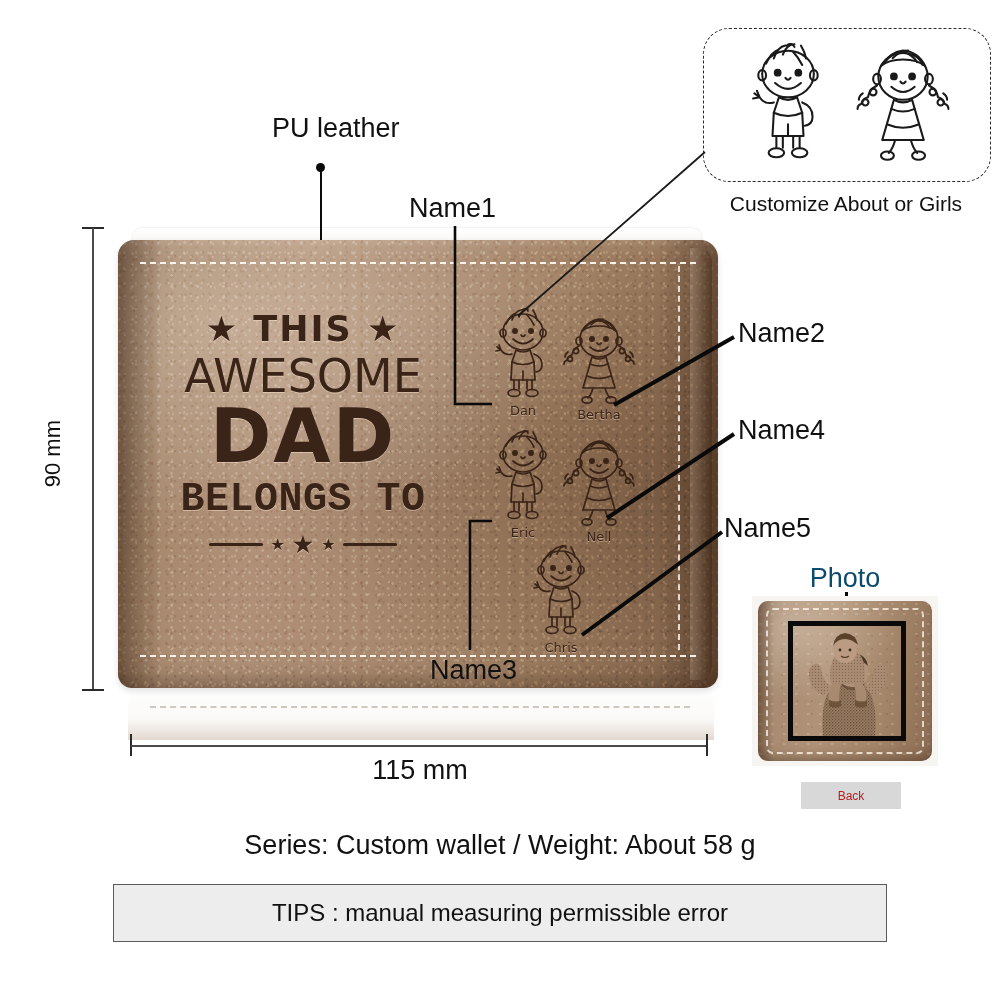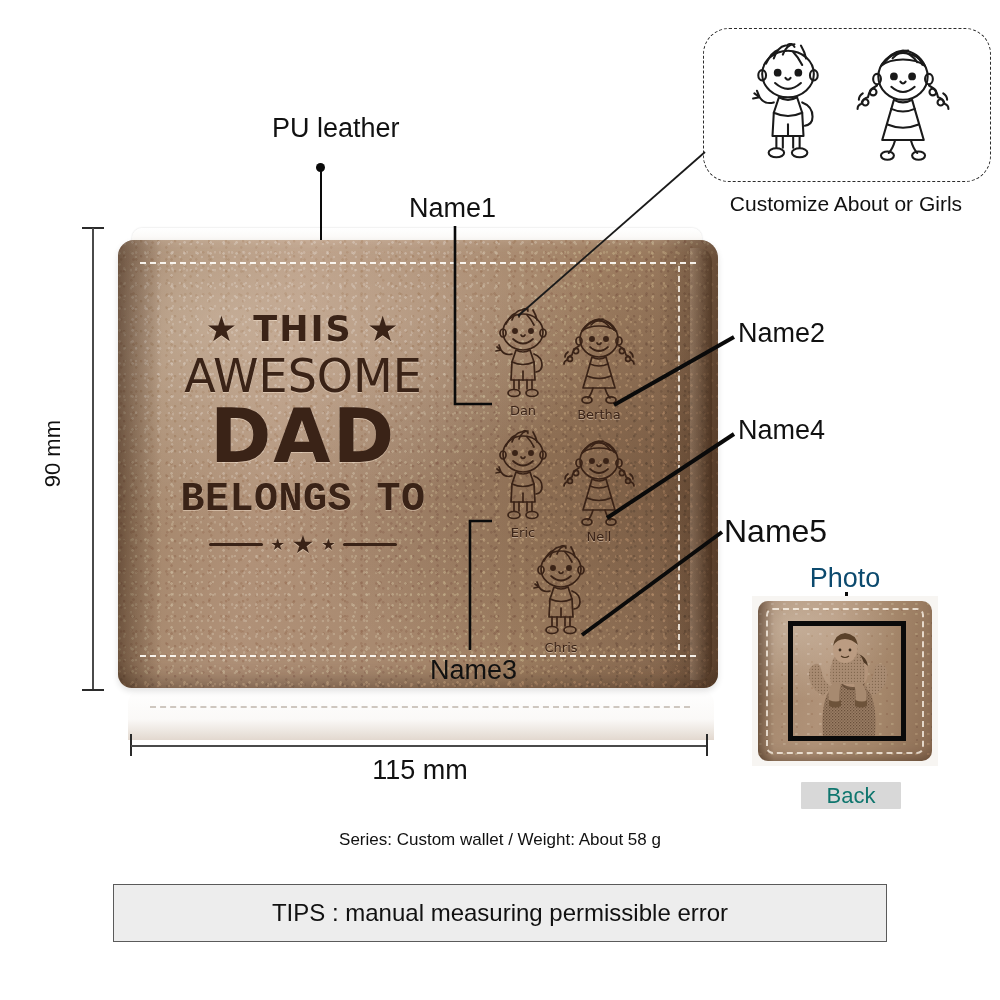--- a/index.html
+++ b/index.html
@@ -103,21 +103,21 @@
      background-size:12px 10px,15px 13px;}
   #back-stitch-o{position:absolute;left:8px;top:7px;right:8px;bottom:7px;
      border:2px dashed rgba(255,248,238,.75);border-radius:7px;}
   #back-fold{position:absolute;left:0;top:0;width:16px;height:160px;
      background:linear-gradient(90deg, rgba(50,28,12,.40), rgba(50,28,12,0));}
   #photo-frame{position:absolute;left:30px;top:20px;width:118px;height:120px;border:5px solid #0a0a0a;box-sizing:border-box;}
   #photo-art{position:absolute;inset:0;overflow:hidden;}
   #photo-label{position:absolute;left:752px;top:563px;width:186px;text-align:center;font-size:27px;color:#0c4a6e;}
   #photo-leader{position:absolute;left:845px;top:592px;width:2.5px;height:26px;background:#0a0a0a;}
   #back-badge{position:absolute;left:801px;top:782px;width:100px;height:27px;border-radius:1px;background:#d8d8d8;
-     display:flex;align-items:center;justify-content:center;font-size:22px;color:#0f766e;}
+     display:flex;align-items:center;justify-content:center;font-size:12px;color:#b91c1c;}
 
   
   #dim-v{position:absolute;left:92px;top:228px;width:0;height:462px;border-left:2px solid #4a4a4a;}
   #dim-v-t{position:absolute;left:82px;top:227px;width:22px;height:0;border-top:2px solid #2b2b2b;}
   #dim-v-b{position:absolute;left:82px;top:689px;width:22px;height:0;border-top:2px solid #2b2b2b;}
   #dim-v-label{position:absolute;left:40px;top:420px;width:80px;text-align:center;font-size:22px;color:#111;
      transform:rotate(180deg);writing-mode:vertical-rl;}
   #dim-h{position:absolute;left:131px;top:745px;width:576px;height:0;border-top:2px solid #4a4a4a;}
   #dim-h-l{position:absolute;left:130px;top:734px;width:0;height:22px;border-left:2px solid #2b2b2b;}
   #dim-h-r{position:absolute;left:706px;top:734px;width:0;height:22px;border-left:2px solid #2b2b2b;}
@@ -125,26 +125,26 @@
 
   
   #pu-label{left:272px;top:113px;font-size:27px;}
   #pu-dot{position:absolute;left:316px;top:163px;width:9px;height:9px;border-radius:50%;background:#0a0a0a;}
   #pu-stem{position:absolute;left:319.5px;top:170px;width:2px;height:70px;background:#0a0a0a;}
 
   #name1-label{left:409px;top:193px;font-size:27px;}
   #name2-label{left:738px;top:318px;font-size:27px;}
   #name3-label{left:430px;top:655px;font-size:27px;}
   #name4-label{left:738px;top:415px;font-size:27px;}
-  #name5-label{left:724px;top:513px;font-size:32px;}
+  #name5-label{left:724px;top:513px;font-size:27px;}
 
   #svg-leaders{position:absolute;left:0;top:0;width:1000px;height:1000px;pointer-events:none;}
 
   
-  #series-line{position:absolute;left:100px;top:830px;width:800px;text-align:center;font-size:17px;color:#111;}
+  #series-line{position:absolute;left:100px;top:830px;width:800px;text-align:center;font-size:27px;color:#111;}
   #tips-box{position:absolute;left:113px;top:884px;width:774px;height:58px;background:#ededed;border:1.5px solid #5a5a5a;
      box-sizing:border-box;display:flex;align-items:center;justify-content:center;}
   #tips-text{font-size:24px;color:#111;}
 </style>
 </head>
 <body>
 
 <div id="stage">
 
   <div class="abs" id="dim-v-t"></div>

